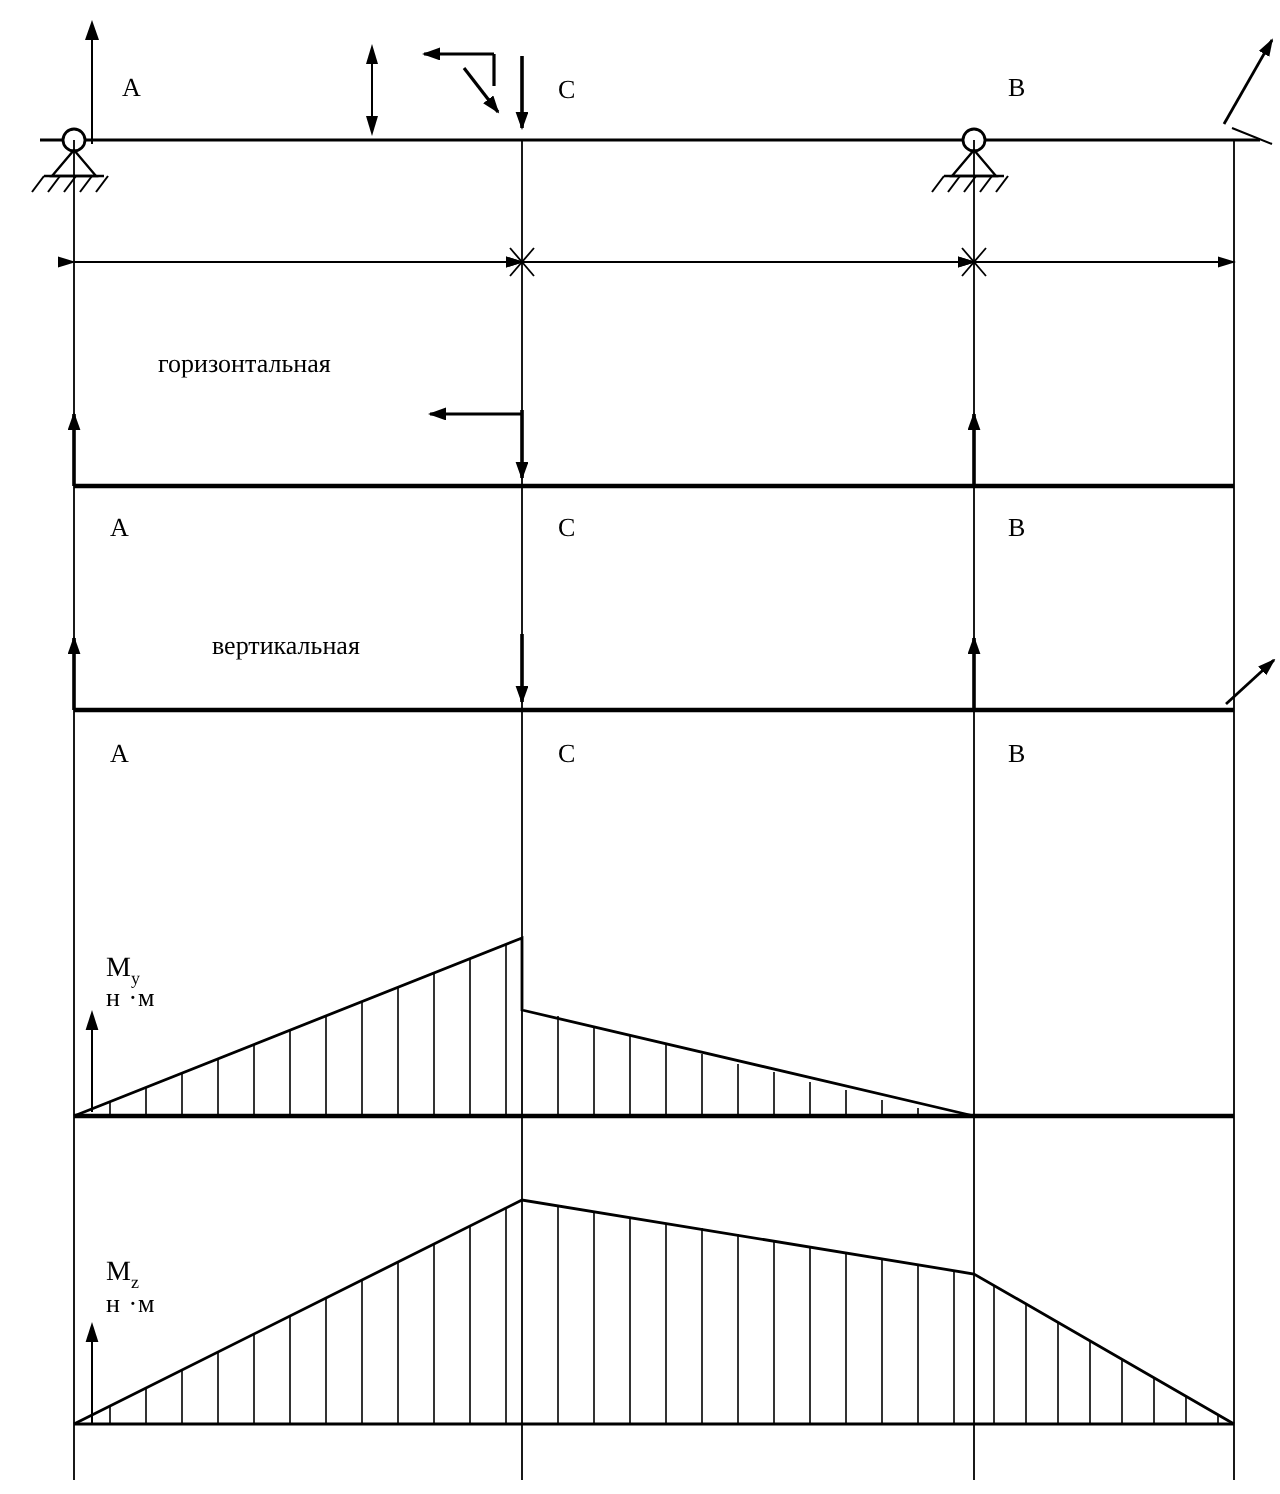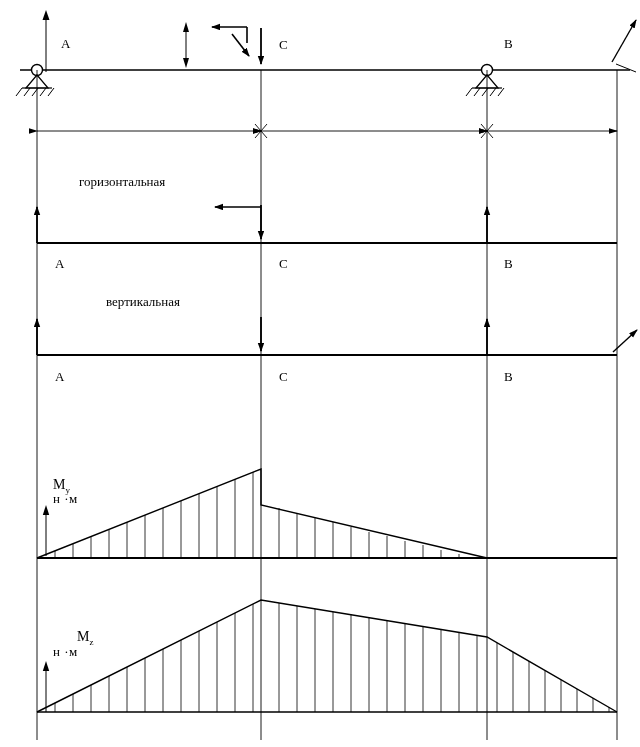--- a/index.html
+++ b/index.html
@@ -238,29 +238,29 @@
   <div class="lbl" style="left:61px; top:37px;">A</div>
   <div class="lbl" style="left:279px; top:38px;">C</div>
   <div class="lbl" style="left:504px; top:37px;">B</div>
 
   <div class="lbl lbl-ru" style="left:79px; top:175px;">горизонтальная</div>
 
   <div class="lbl" style="left:55px; top:257px;">A</div>
   <div class="lbl" style="left:279px; top:257px;">C</div>
   <div class="lbl" style="left:504px; top:257px;">B</div>
 
-  <div class="lbl lbl-ru" style="left:106px; top:295px;">вертикальная</div>
+  <div class="lbl lbl-ru" style="left:106px; top:316px;">вертикальная</div>
 
   <div class="lbl" style="left:55px; top:370px;">A</div>
   <div class="lbl" style="left:279px; top:370px;">C</div>
   <div class="lbl" style="left:504px; top:370px;">B</div>
 
   <div class="lbl lbl-m" style="left:53px; top:478px;">
     <span>M</span><sub>y</sub>
   </div>
   <div class="lbl lbl-unit" style="left:53px; top:492px; overflow:hidden; height:11px;">н ·м</div>
 
-  <div class="lbl lbl-m" style="left:53px; top:630px;margin-left:24px;">
+  <div class="lbl lbl-m" style="left:53px; top:630px;">
     <span>M</span><sub>z</sub>
   </div>
   <div class="lbl lbl-unit" style="left:53px; top:645px; overflow:hidden; height:11px;">н ·м</div>
 
 </div>
 
 </body></html>

